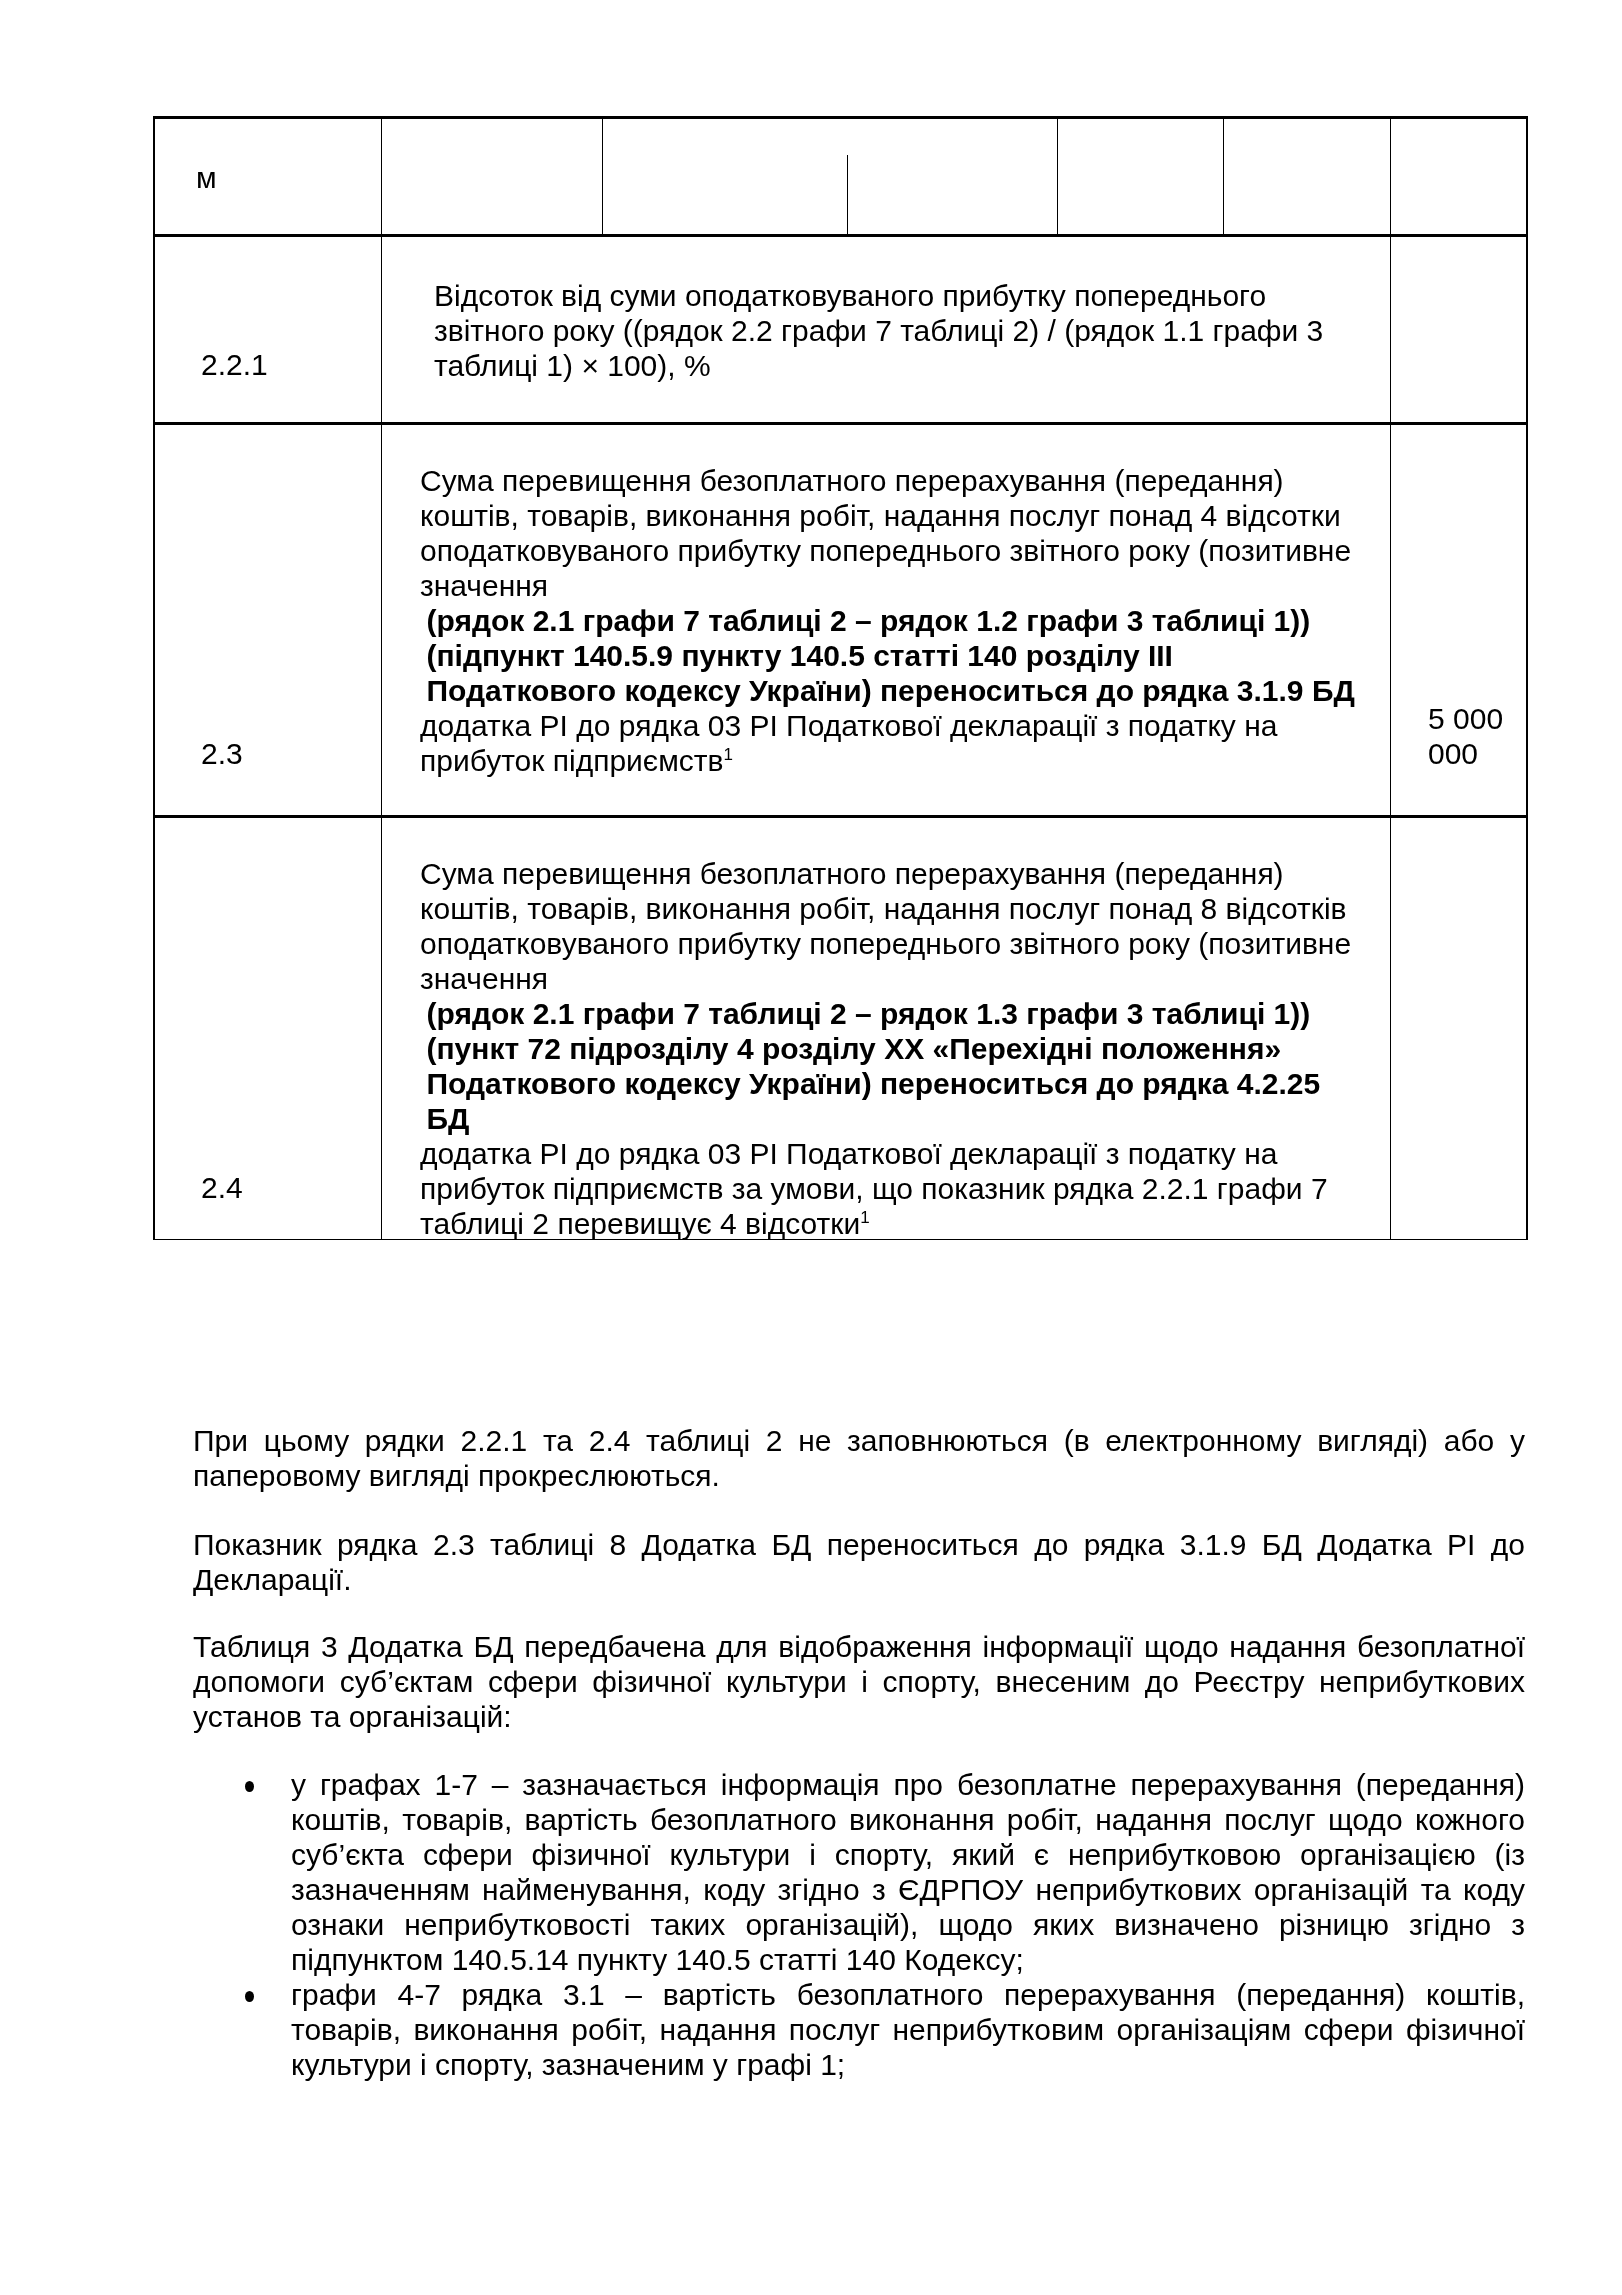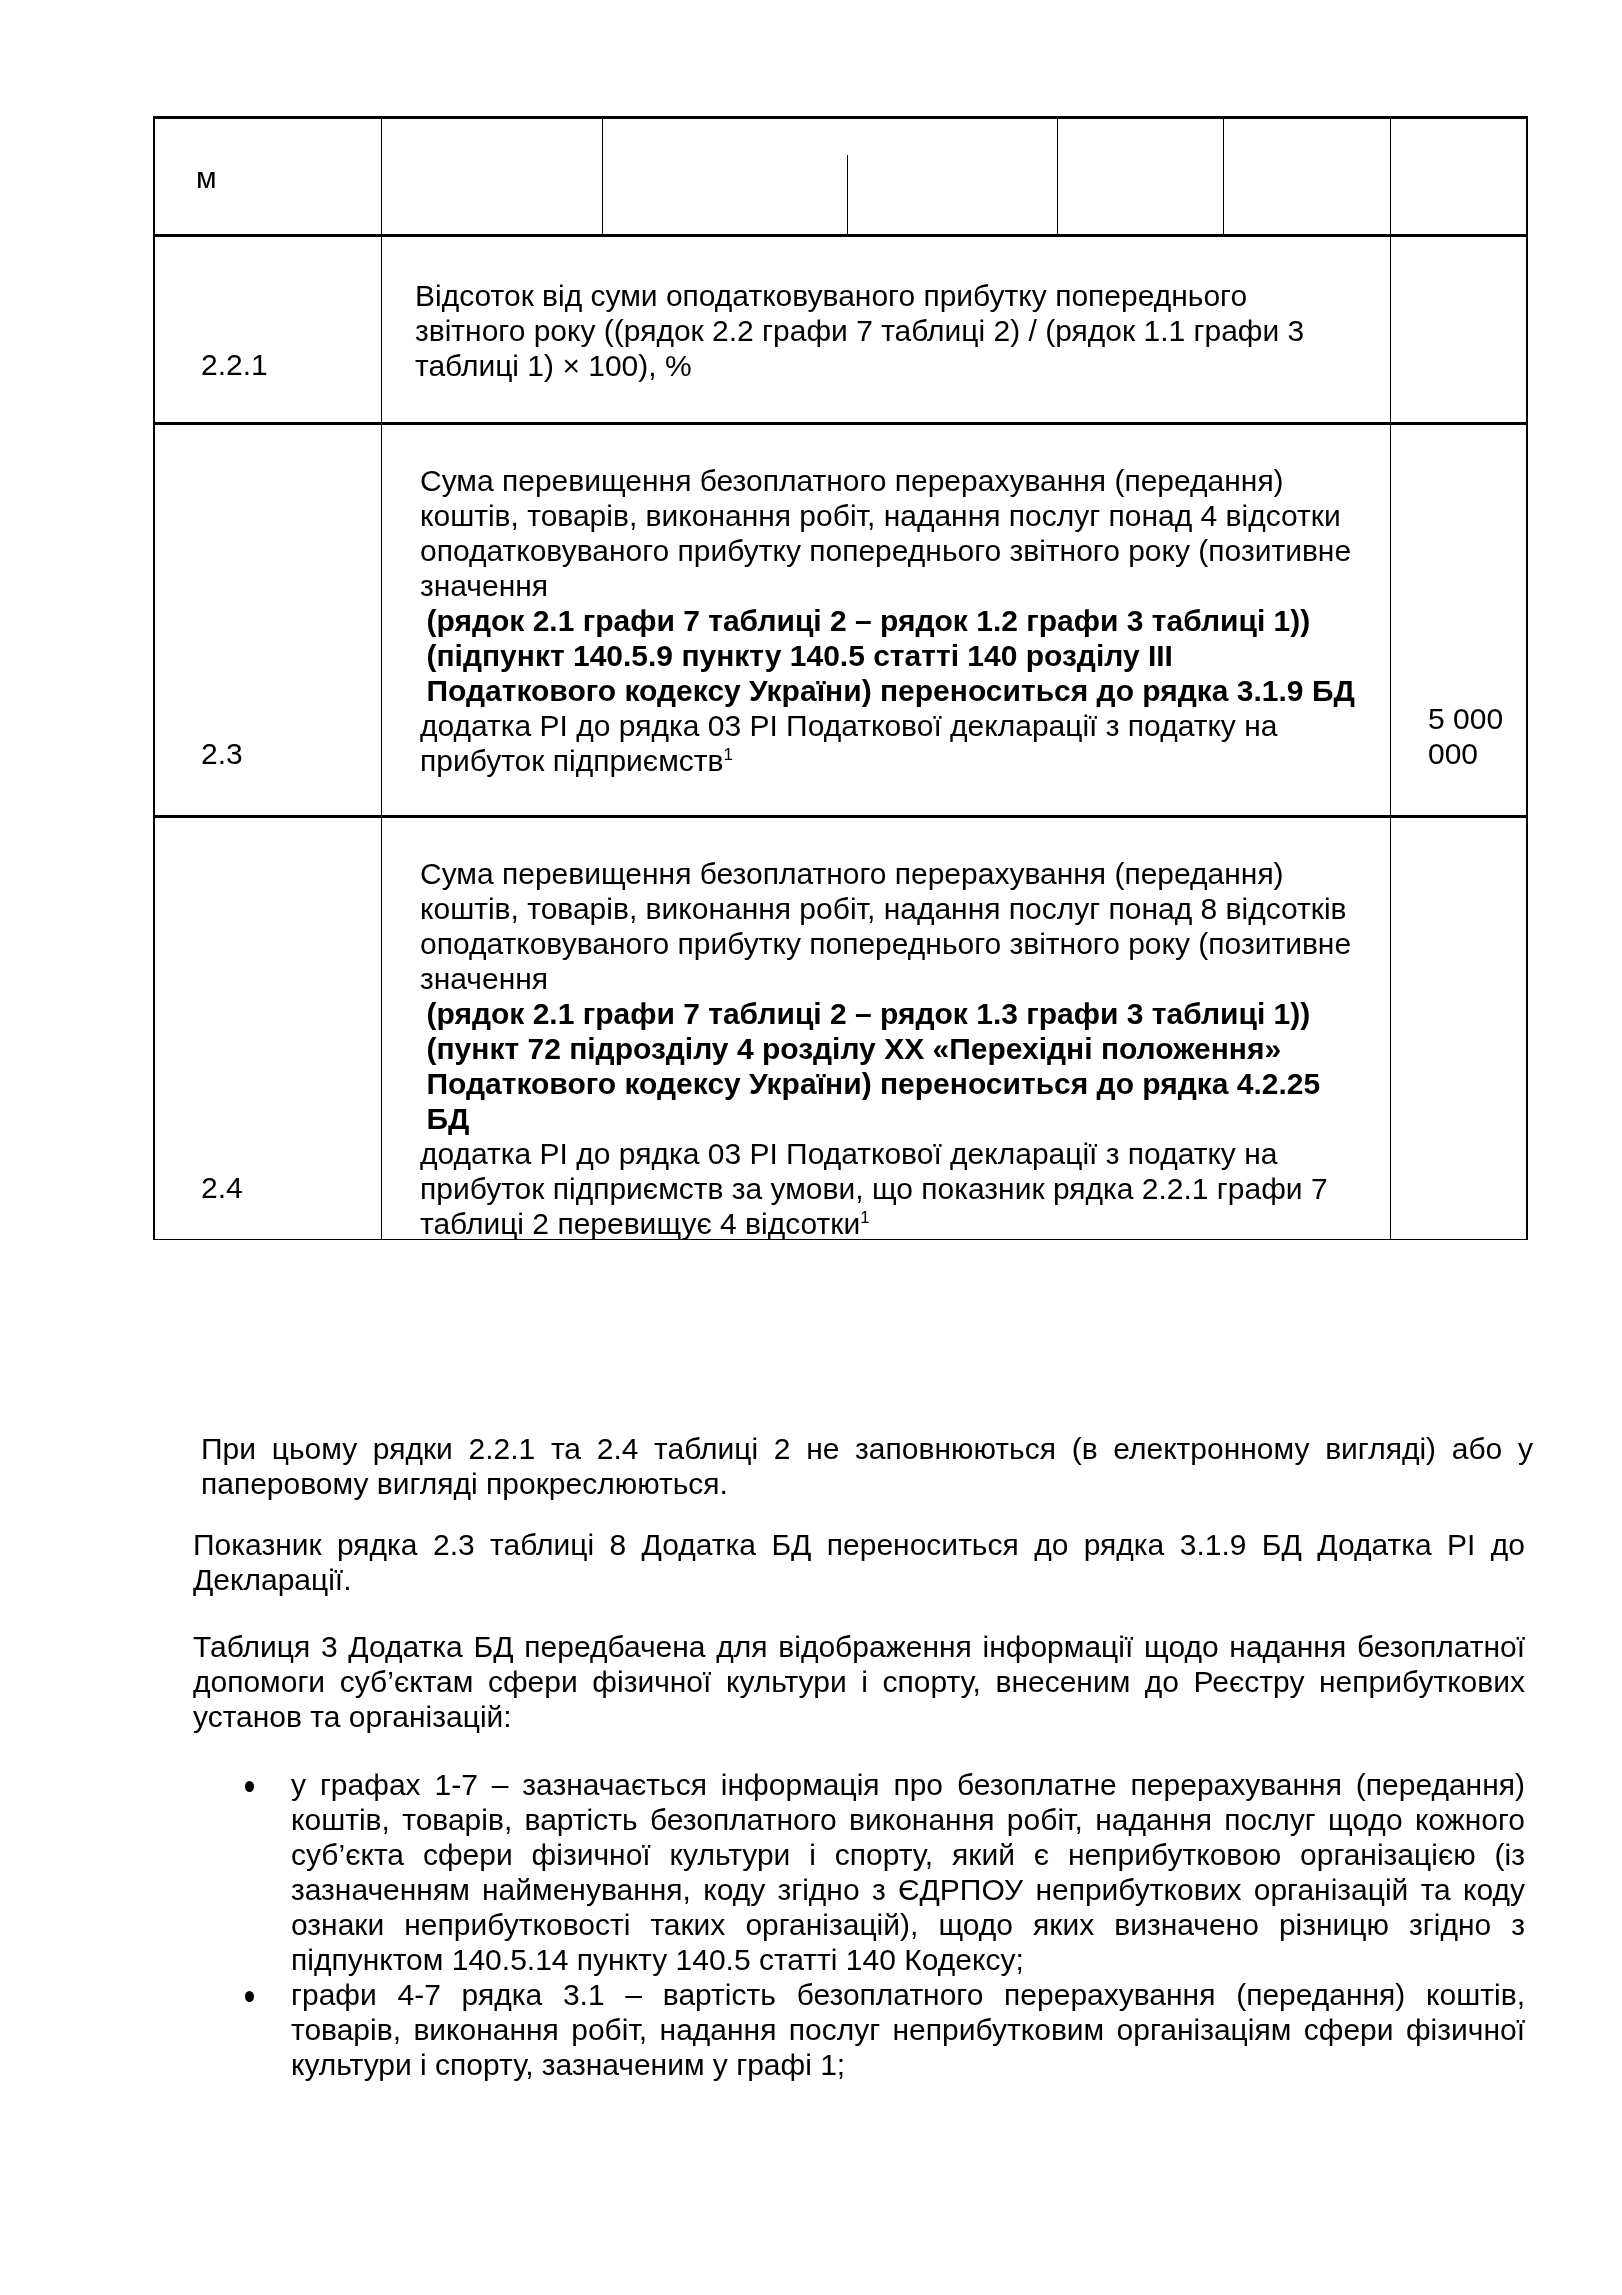--- a/index.html
+++ b/index.html
@@ -44,21 +44,21 @@
       <div class="vline thin" style="left:902px"></div>
       <div class="vline thin" style="left:1068px"></div>
       <div class="vline thin" style="left:1235px"></div>
       <div class="m-text" style="left:41px">м</div>
     </div>
 
     <div class="row row-221">
       <div class="vline thin" style="left:226px"></div>
       <div class="vline thin" style="left:1235px"></div>
       <div class="cell-num" style="top:110px">2.2.1</div>
-      <div class="cell-text" style="left:260px; top:41px">
+      <div class="cell-text" style="left:279px; top:41px">
         <div>Відсоток від суми оподатковуваного прибутку попереднього</div>
         <div>звітного року ((рядок 2.2 графи 7 таблиці 2) / (рядок 1.1 графи 3</div>
         <div>таблиці 1) × 100), %</div>
       </div>
     </div>
 
     <div class="row row-23">
       <div class="vline thin" style="left:226px"></div>
       <div class="vline thin" style="left:1235px"></div>
       <div class="cell-num" style="top:311px">2.3</div>
@@ -91,21 +91,21 @@
         <div class="indent"> (рядок 2.1 графи 7 таблиці 2 – рядок 1.3 графи 3 таблиці 1))</div>
         <div class="indent"> (пункт 72 підрозділу 4 розділу XX «Перехідні положення»</div>
         <div class="indent"> Податкового кодексу України) переноситься до рядка 4.2.25 БД</div>
         <div>додатка РІ до рядка 03 РІ Податкової декларації з податку на</div>
         <div>прибуток підприємств за умови, що показник рядка 2.2.1 графи 7</div>
         <div><span>таблиці 2 перевищує 4 відсотки</span><sup>1</sup></div>
       </div>
     </div>
   </div>
 
-  <p class="para" style="top:1423px; margin:8px">При цьому рядки 2.2.1 та 2.4 таблиці 2 не заповнюються (в електронному вигляді) або у паперовому вигляді прокреслюються.</p>
+  <p class="para" style="top:1423px; margin:0">При цьому рядки 2.2.1 та 2.4 таблиці 2 не заповнюються (в електронному вигляді) або у паперовому вигляді прокреслюються.</p>
   <p class="para" style="top:1527px; margin:0">Показник рядка 2.3 таблиці 8 Додатка БД переноситься до рядка 3.1.9 БД Додатка РІ до Декларації.</p>
   <p class="para" style="top:1629px; margin:0">Таблиця 3 Додатка БД передбачена для відображення інформації щодо надання безоплатної допомоги суб’єктам сфери фізичної культури і спорту, внесеним до Реєстру неприбуткових установ та організацій:</p>
 
   <ul class="bullets" style="top:1767px">
     <li>
       <span class="bullet-dot"></span>
       <span>у графах 1-7 – зазначається інформація про безоплатне перерахування (передання) коштів, товарів, вартість безоплатного виконання робіт, надання послуг щодо кожного суб’єкта сфери фізичної культури і спорту, який є неприбутковою організацією (із зазначенням найменування, коду згідно з ЄДРПОУ неприбуткових організацій та коду ознаки неприбутковості таких організацій), щодо яких визначено різницю згідно з підпунктом 140.5.14 пункту 140.5 статті 140 Кодексу;</span>
     </li>
     <li>
       <span class="bullet-dot"></span>

